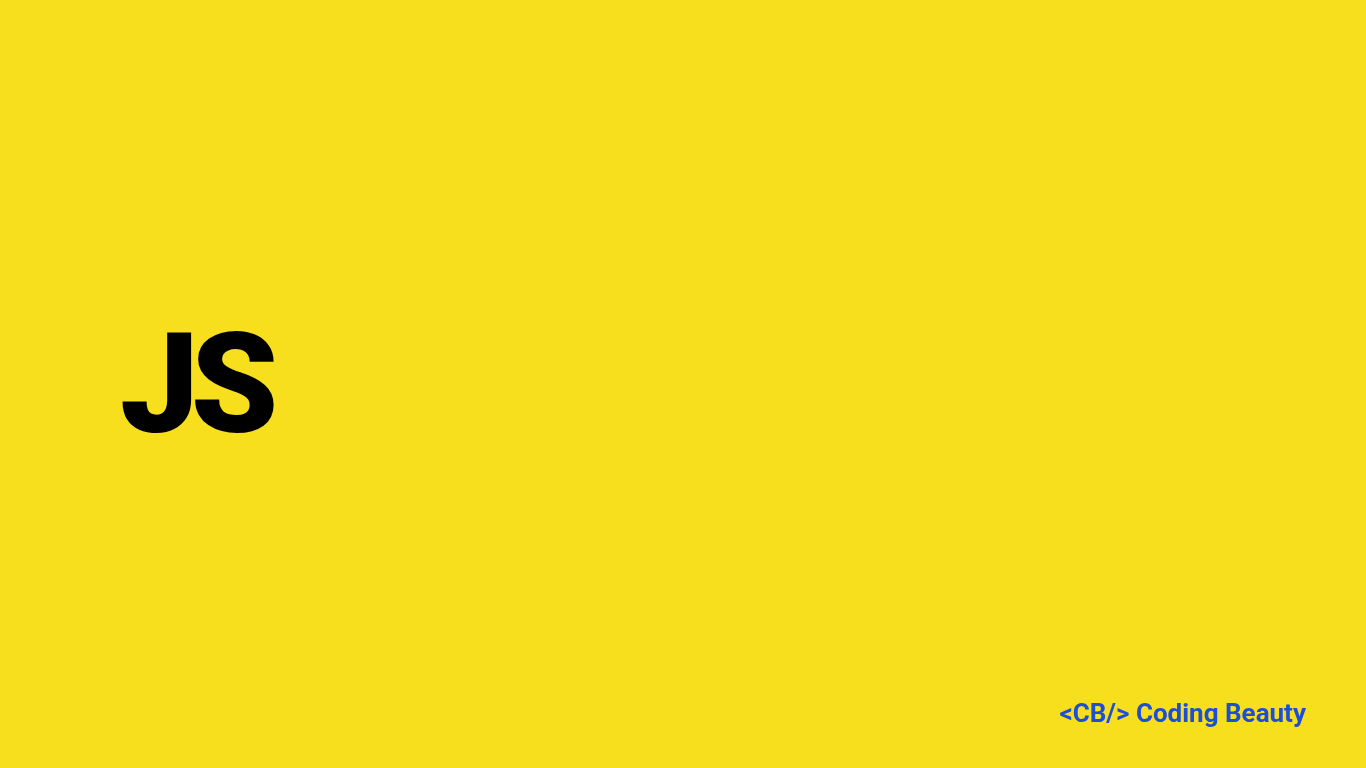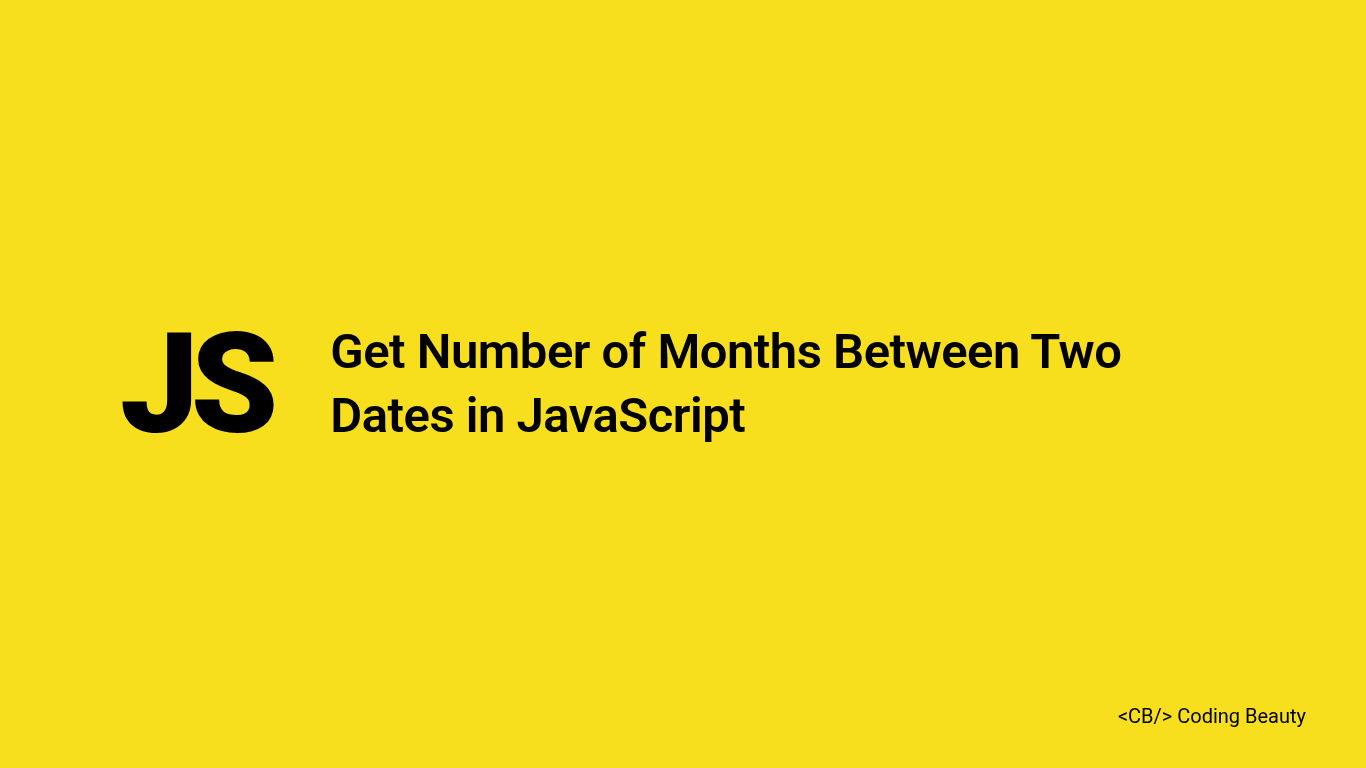--- a/index.html
+++ b/index.html
@@ -38,26 +38,25 @@
       font-size: 49px;
       font-weight: 600;
       color: #000;
       line-height: 1.3;
       letter-spacing: -0.5px;
     }
     .footer {
       position: absolute;
       bottom: 40px;
       right: 60px;
-      font-size: 20px;
-      font-weight: 400;
-      color: #000000;
+      font-size: 26px;
+      font-weight: 700;
+      color: #1d4ed8;
     }
   </style>
 </head>
 <body>
 
 <div class="content">
   <div class="js-logo">JS</div>
-  <div class="title">Get Number of Months Between Two Dates in JavaScript</div>
 </div>
 
 <div class="footer">&lt;CB/&gt; Coding Beauty</div>
 
 </body></html>

